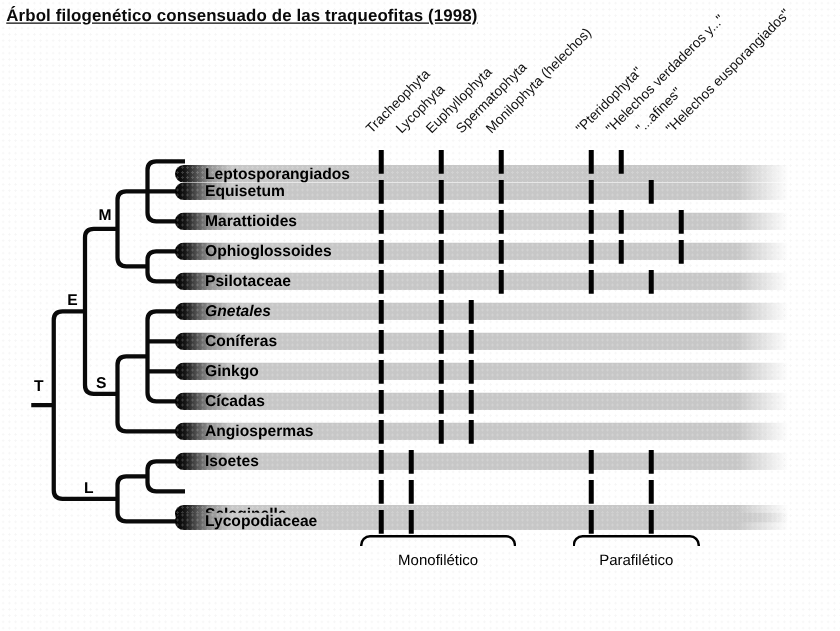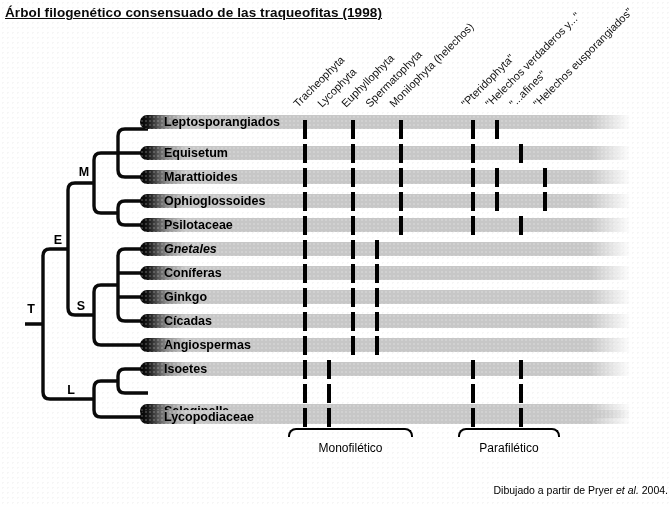--- a/index.html
+++ b/index.html
@@ -76,21 +76,21 @@
       <path d="M94 183 H75 Q68 183 68 190 V308 Q68 315 75 315 H94"></path>
       <path d="M118 285 H101 Q94 285 94 292 V338 Q94 345 101 345 H148"></path>
       <path d="M148 249 H125 Q118 249 118 256 V314 Q118 321 125 321 H148 M118 273 H148 M118 297 H148"></path>
       <path d="M25 324 H43 M68 249 H50 Q43 249 43 256 V392 Q43 399 50 399 H94"></path>
       <path d="M118 381 H101 Q94 381 94 388 V410 Q94 417 101 417 H148"></path>
       <path d="M148 369 H125 Q118 369 118 376 V386 Q118 393 125 393 H148"></path>
     </g>
   </svg>
 
   <div id="generated">
-      <div class="bar" style="top: 115px; text-align: right;">
+      <div class="bar" style="top: 132px; text-align: right;">
         <span class="bar-label">Leptosporangiados</span>
       </div>
       <div class="bar" style="top: 146px;">
         <span class="bar-label italic">Equisetum</span>
       </div>
       <div class="bar" style="top: 170px;">
         <span class="bar-label">Marattioides</span>
       </div>
       <div class="bar" style="top: 194px;">
         <span class="bar-label">Ophioglossoides</span>
@@ -189,14 +189,13 @@
       <div class="node-label" style="left: 58px; top: 240px;">E</div>
       <div class="node-label" style="left: 84px; top: 172px;">M</div>
       <div class="node-label" style="left: 81px; top: 306px;">S</div>
       <div class="node-label" style="left: 71px; top: 390px;">L</div>
       <div class="brace" style="left: 288px; width: 125px;"></div>
       <div class="brace-label" style="left: 350.5px;">Monofilético</div>
       <div class="brace" style="left: 458px; width: 102px;"></div>
       <div class="brace-label" style="left: 509px;">Parafilético</div>
     </div>
 
-  <div id="footer-right"><span>Dibujado a partir de Pryer </span><span class="et-al">et al.</span><span> 2004.</span></div>
 </div>
 
 </body></html>

